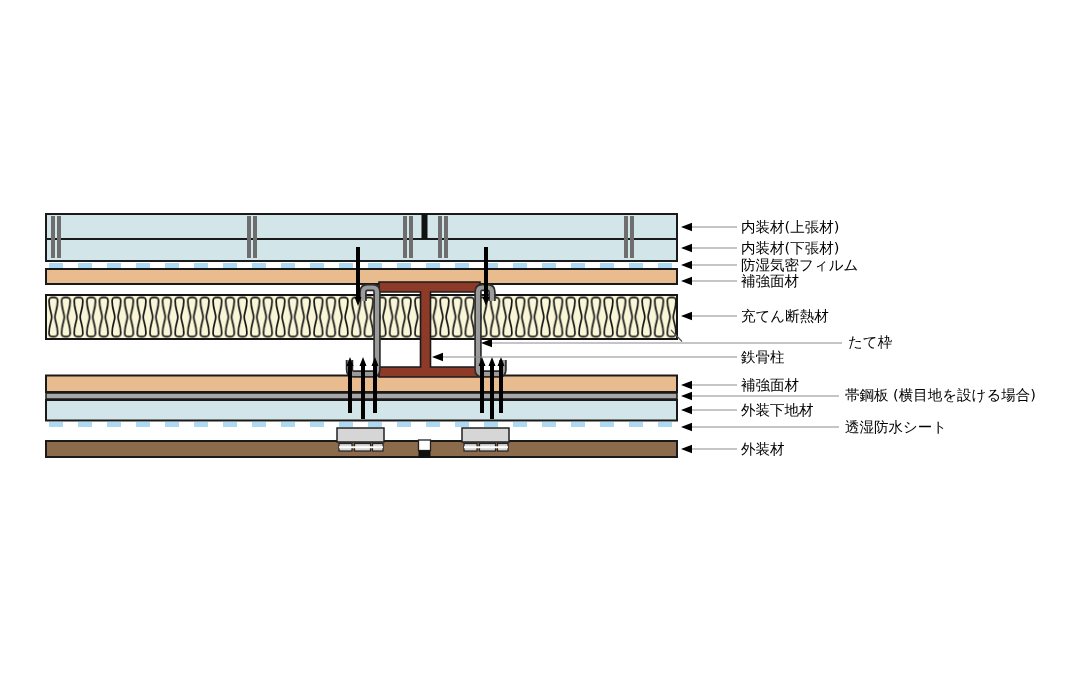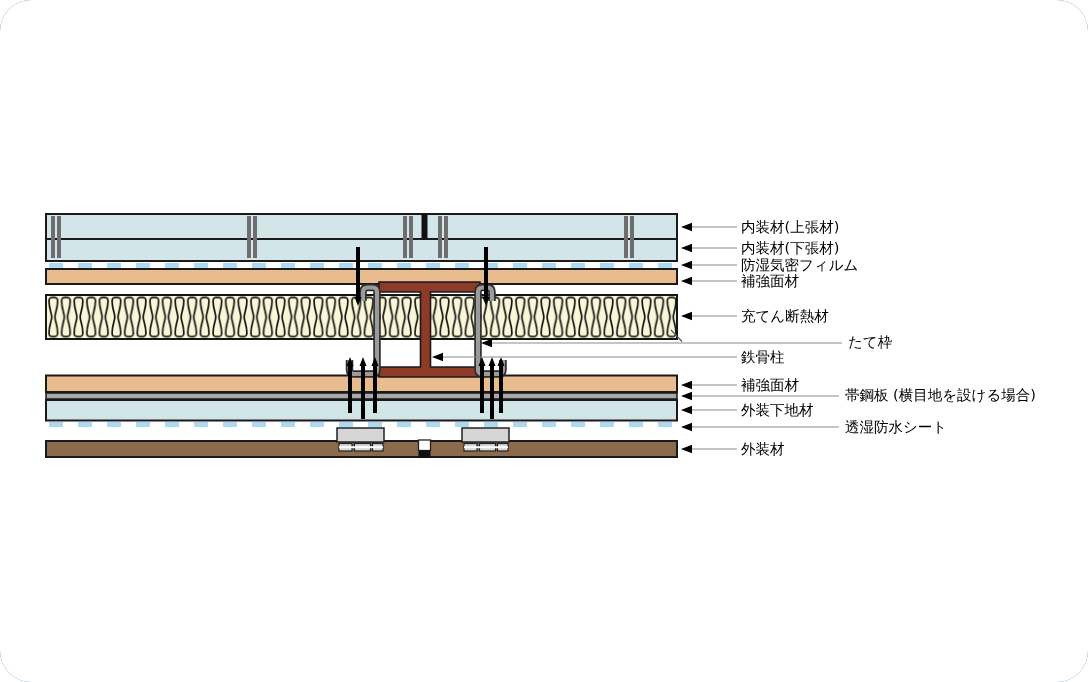--- a/index.html
+++ b/index.html
@@ -1,16 +1,16 @@
 <!DOCTYPE html>
 <html><head>
 <meta charset="utf-8">
 <style>
   html,body{margin:0;padding:0;background:#ffffff;}
-  .stage{position:relative;width:1088px;height:682px;background:#0369a1;overflow:hidden;border-radius:31px;}
+  .stage{position:relative;width:1088px;height:682px;background:#0369a1;overflow:hidden;}
   svg{position:absolute;left:0;top:0;}
   svg text{font-family:"DejaVu Sans",sans-serif;font-size:14.5px;fill:#000000;}
 </style>
 </head>
 <body>
 
 <div class="stage">
 <svg viewBox="0 0 1088 682" width="1088" height="682">
   <defs>
     <pattern id="insul" patternUnits="userSpaceOnUse" x="47" y="296.5" width="12.62" height="41">

